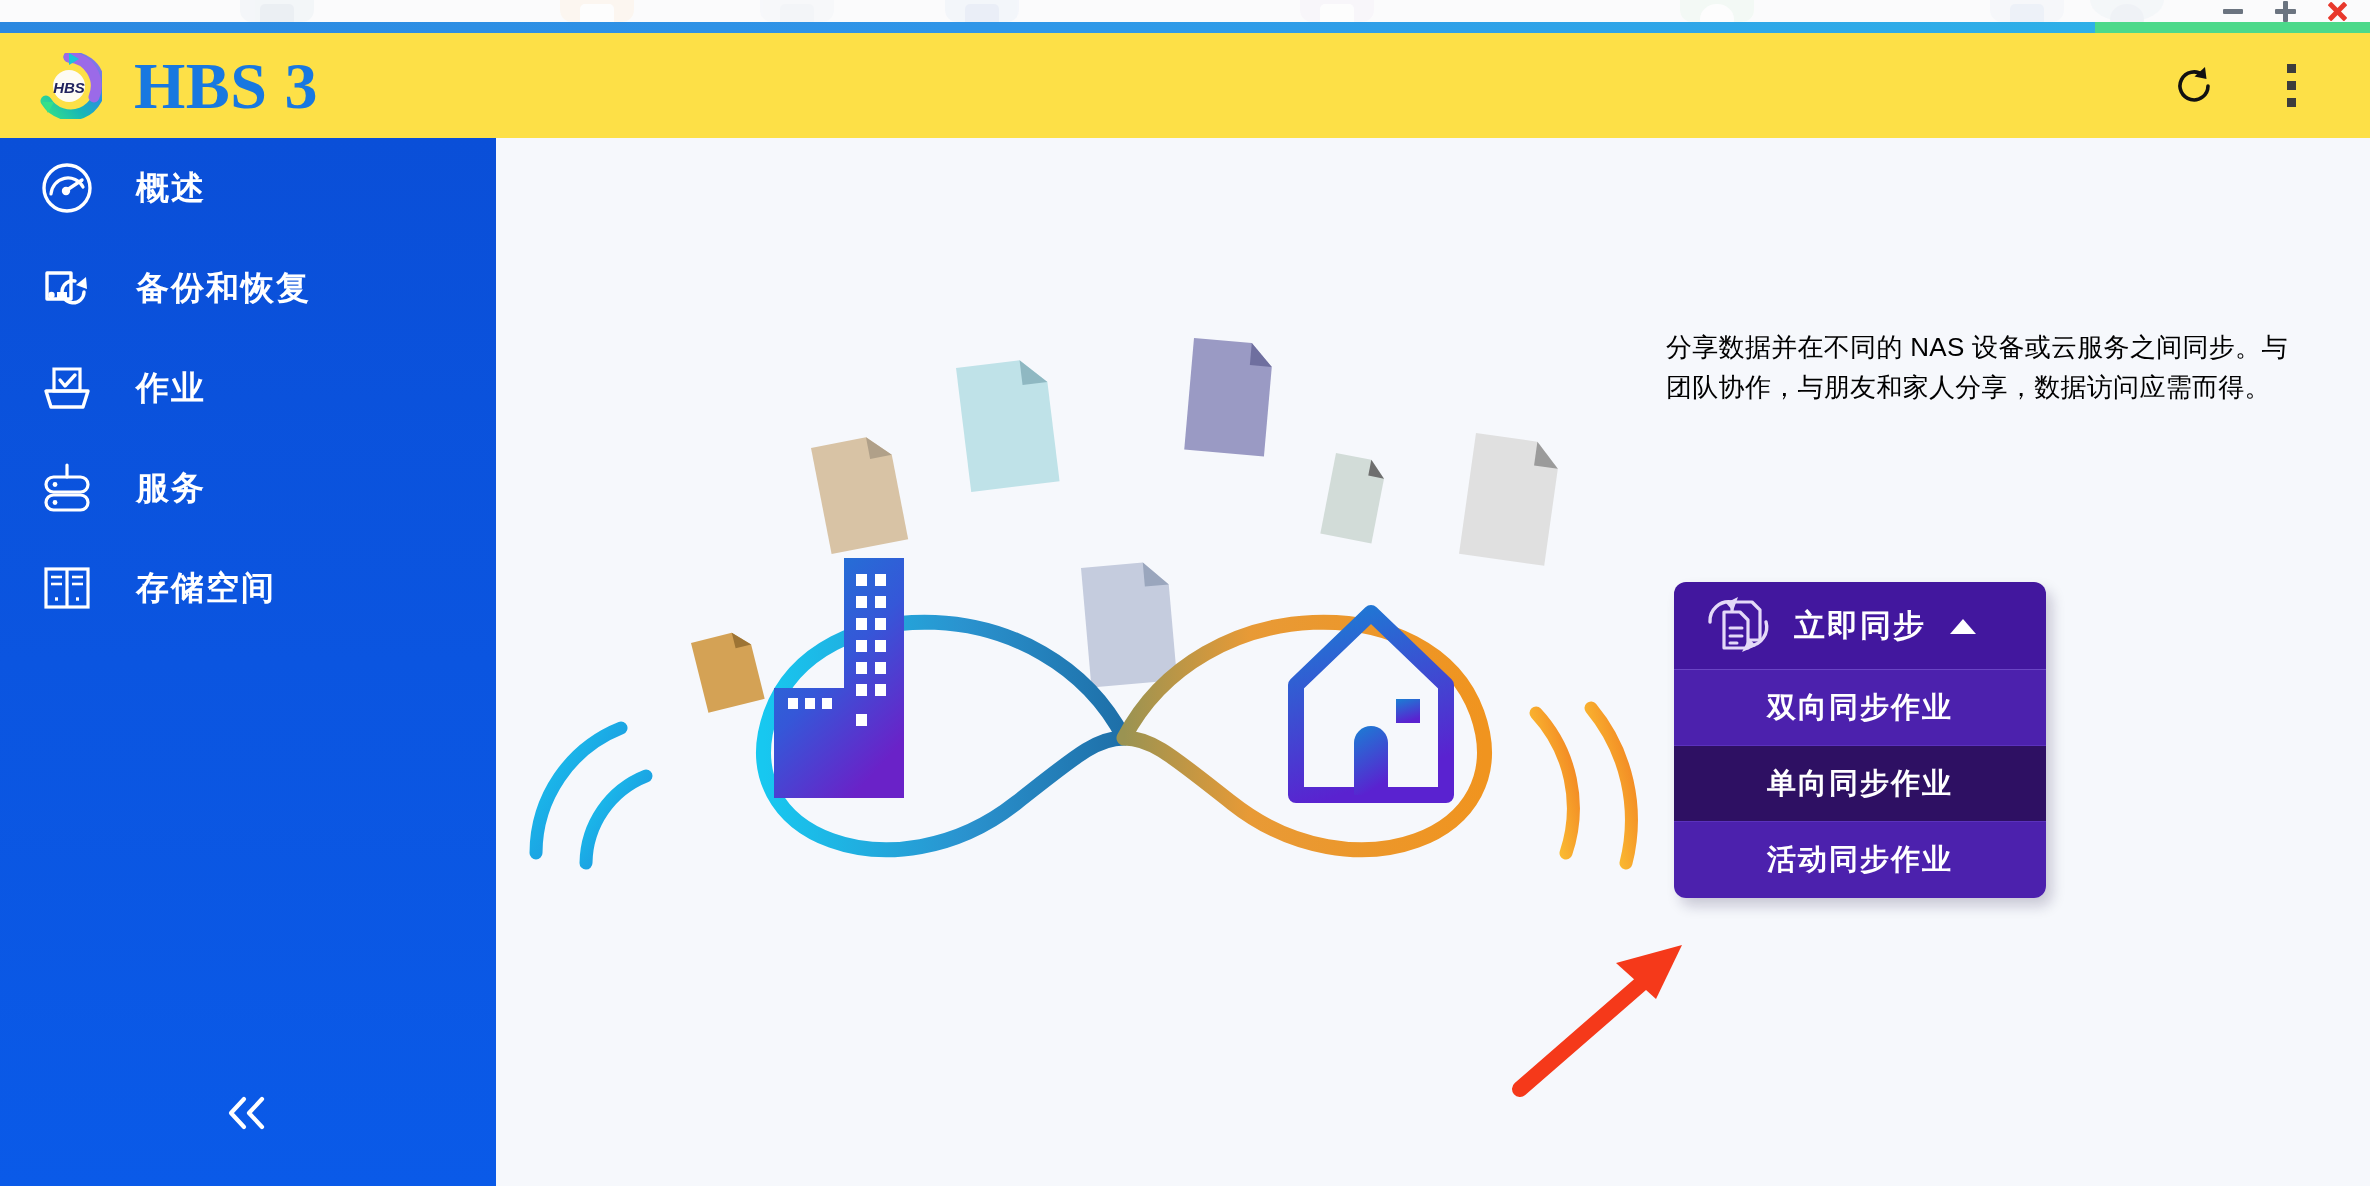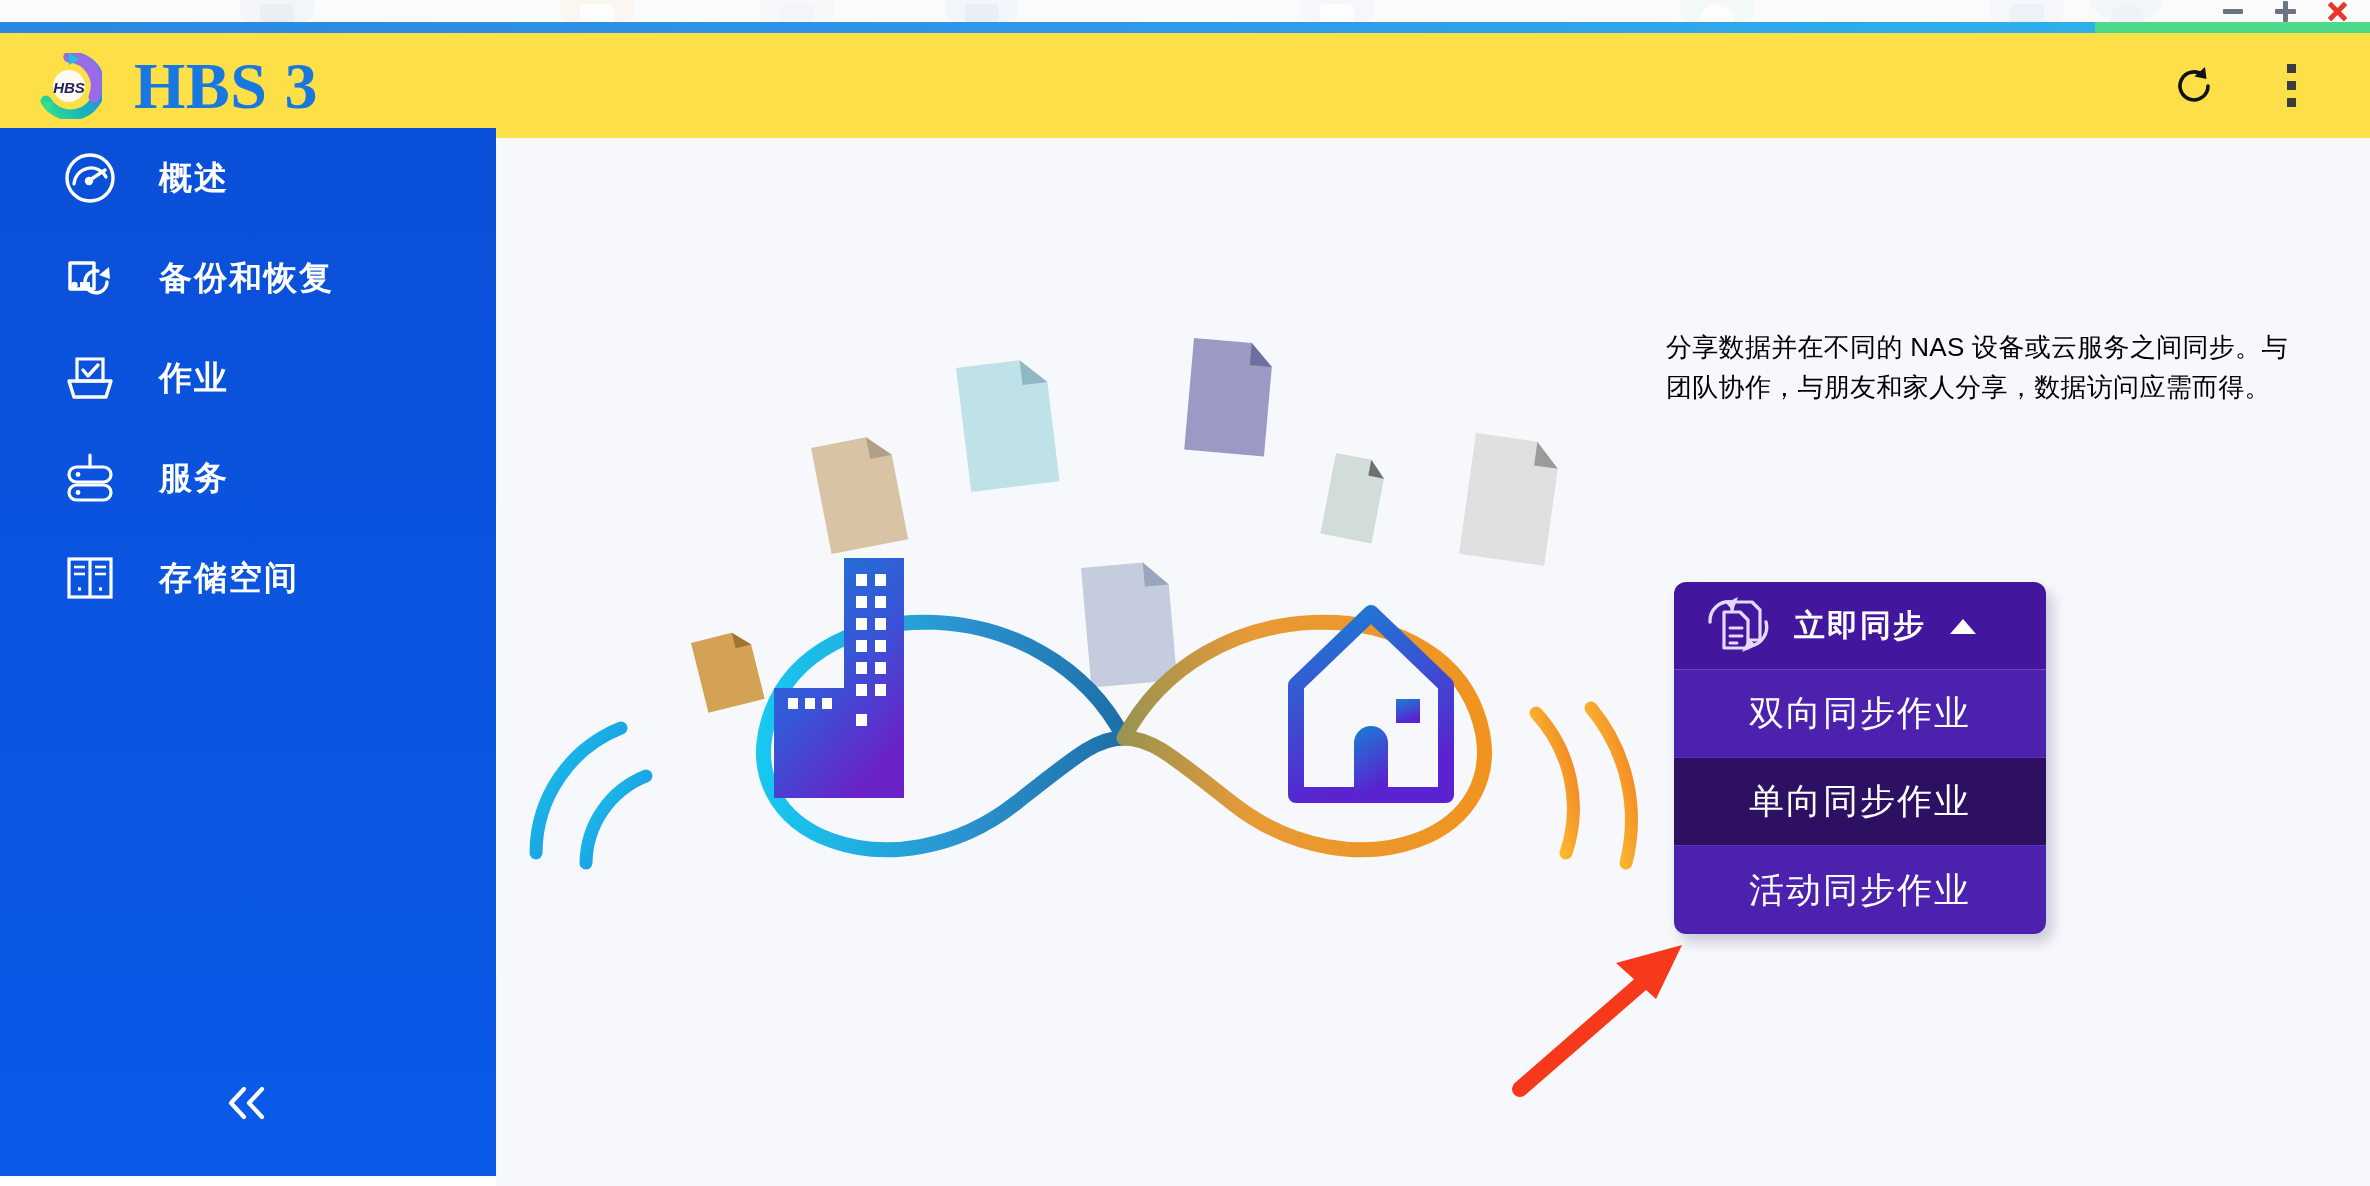--- a/index.html
+++ b/index.html
@@ -78,24 +78,23 @@
   #refresh-btn { width: 44px; height: 44px; cursor: pointer; }
   #kebab-btn {
     width: 34px; height: 44px; cursor: pointer;
     display: flex; flex-direction: column; align-items: center;
     justify-content: center; gap: 8px;
   }
   #kebab-btn span { width: 9px; height: 9px; background: #3c3c3c; display:block; }
 
   
   #sidebar {
-    position: absolute; left: 0; top: 128px; width: 496px; height: 1048px;
+    position: absolute; left: 0; top: 138px; width: 496px; height: 1048px;
     background: linear-gradient(180deg,#0a4fd8 0%,#0b55e0 50%,#0a5ae8 100%);
     overflow: hidden;
-    padding-left: 23px;
   }
   .nav-item {
     position: relative; height: 100px;
     display: flex; align-items: center;
     cursor: pointer;
   }
   .nav-item.active { background: #0f3fb5; }
   .nav-item.active::before {
     content: ""; position: absolute; left: 0; top: 0;
     width: 9px; height: 100%; background: #5ef0d0;
@@ -154,23 +153,23 @@
     border-bottom: 1px solid #6a45c4;
   }
   #sync-now-icon { width: 74px; height: 64px; margin-left: 28px; flex:none; }
   #sync-now-label {
     color: #ffffff; font-size: 31px; font-weight: bold; letter-spacing: 2px;
     margin-left: 18px;
     font-family: "Liberation Sans", sans-serif;
   }
   #sync-caret { margin-left: 22px; }
   .menu-item {
-    height: 88px; background: #4C21AD; color: #ffffff;
+    height: 76px; background: #4C21AD; color: #ffffff;
     display: flex; align-items: center; justify-content: center;
-    font-size: 35px; font-weight: normal; letter-spacing: 2px;
+    font-size: 29px; font-weight: bold; letter-spacing: 2px;
     cursor: pointer;
     border-bottom: 1px solid #5b31bd;
     font-family: "Liberation Sans", sans-serif;
   }
   .menu-item:last-child { border-bottom: none; }
   .menu-item.hovered { background: #2E1063; }
 
   #callout-arrow { position: absolute; left: 1010px; top: 795px; }
 </style>
 </head>

